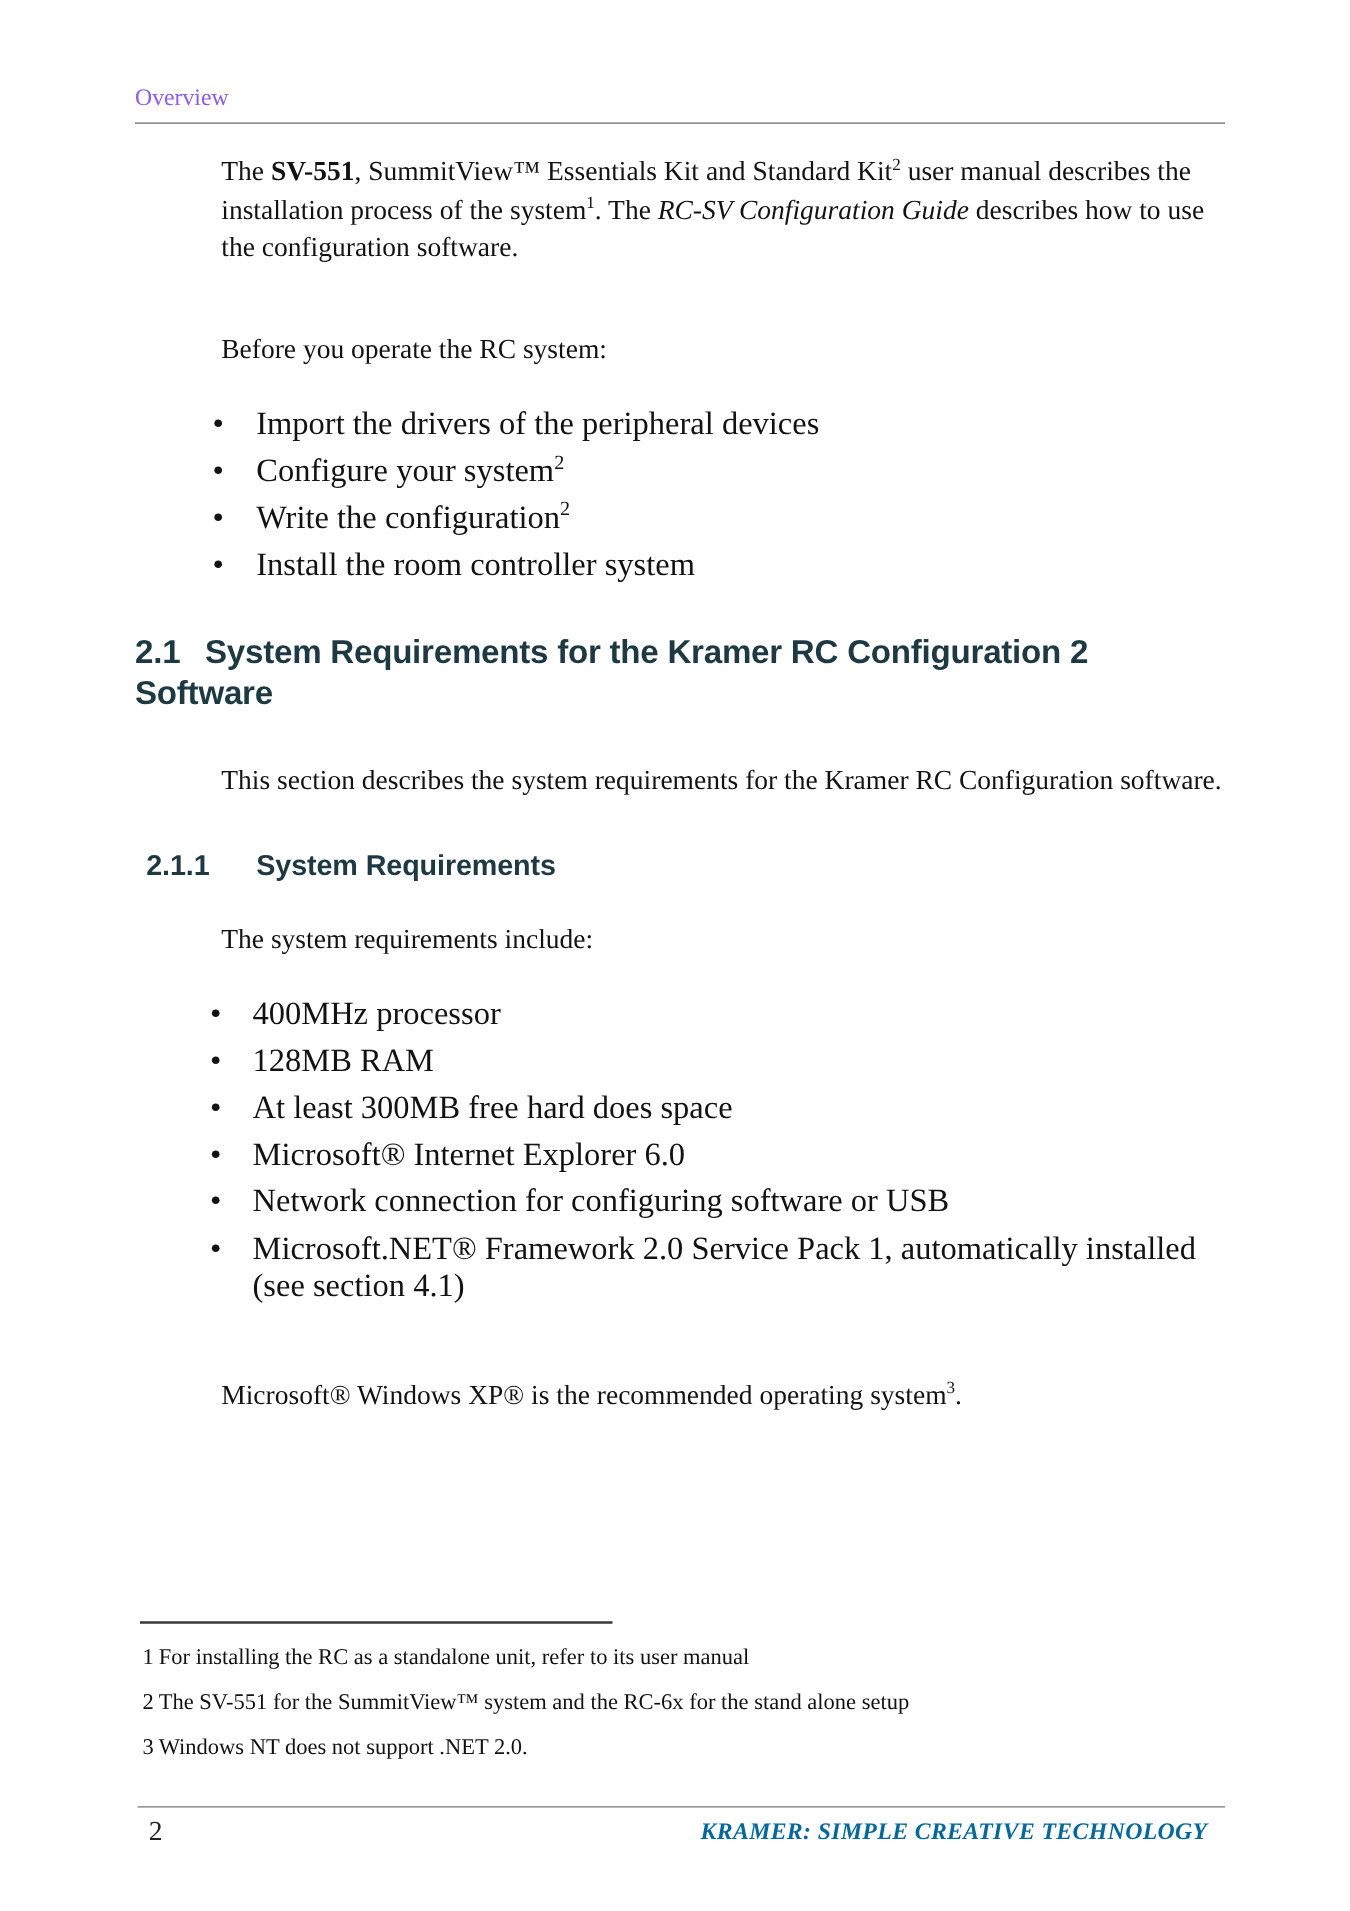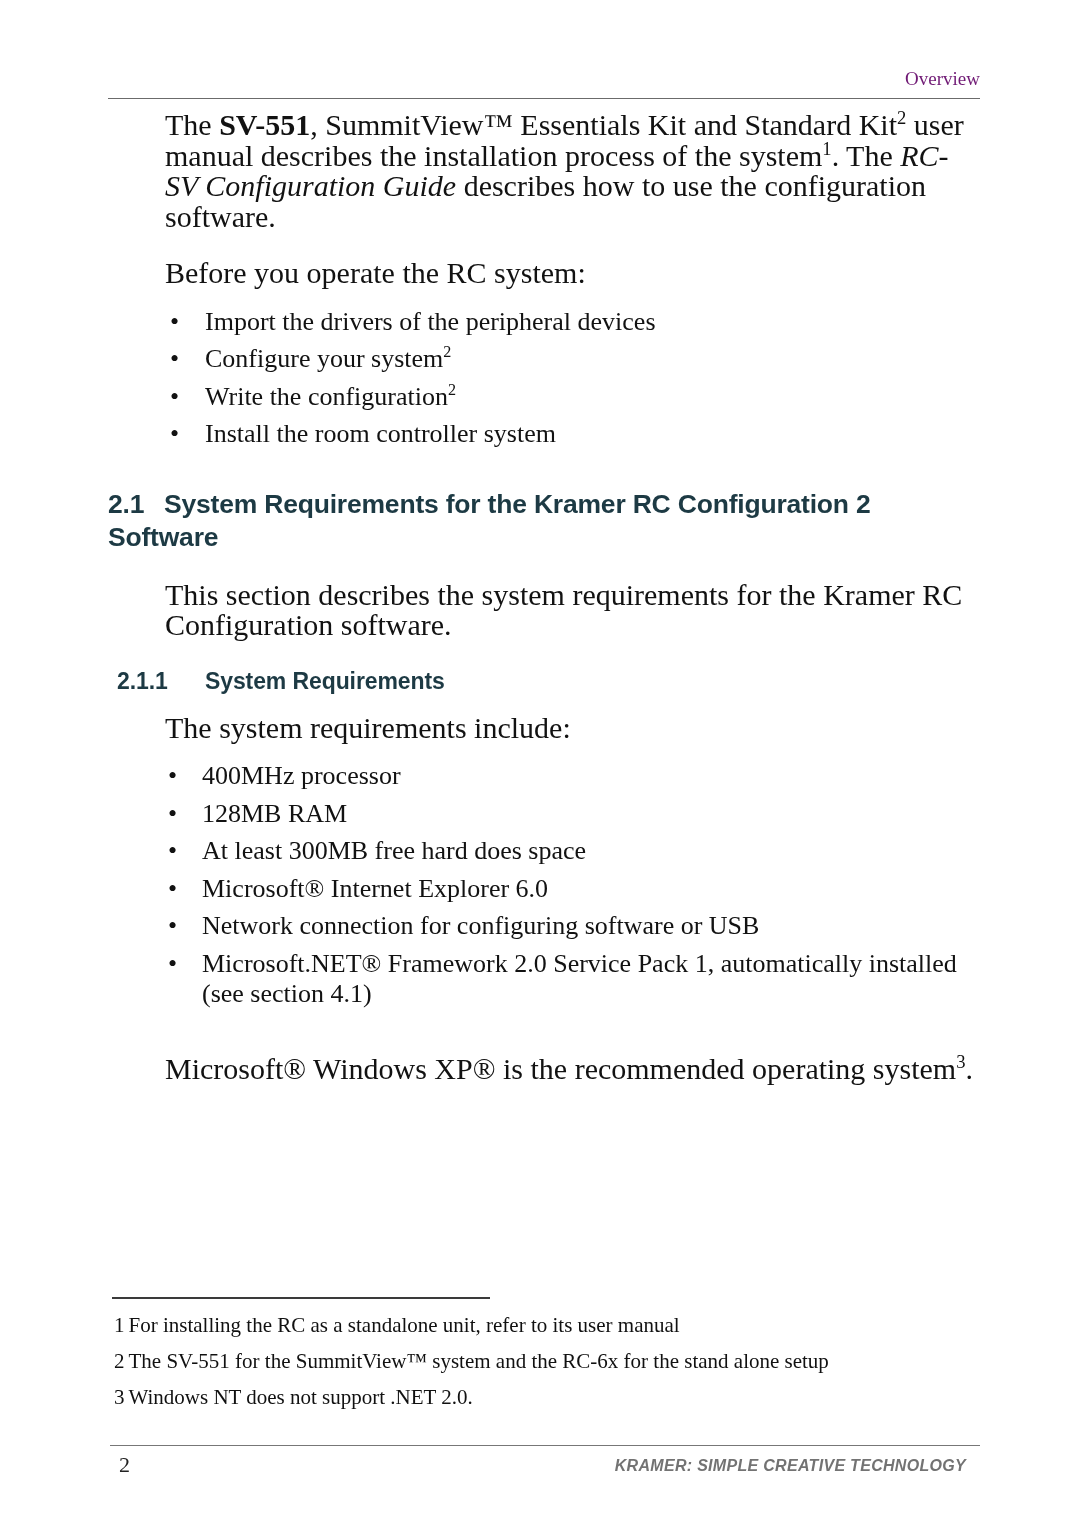--- a/index.html
+++ b/index.html
@@ -17,46 +17,46 @@
     overflow: hidden;
     box-sizing: border-box;
   }
 
   
   .running-header {
     position: absolute;
     left: 108px;
     top: 68px;
     width: 872px;
-    text-align: right;
+    text-align: left;
     font-size: 19px;
     line-height: 22px;
-    color: #701a75;
+    color: #8b5cf6;
   }
   .header-rule {
     position: absolute;
     left: 108px;
     top: 98px;
     width: 872px;
     height: 1px;
     background: #6b6b6b;
   }
 
   
   .content {
     position: absolute;
     left: 0;
     top: 110px;
     width: 1080px;
   }
 
   p.body-para {
-    margin: 0;
+    margin: 12px;
     padding: 0 100px 0 165px;
-    font-size: 30px;
+    font-size: 22px;
     line-height: 30.5px;
     text-align: left;
     color: #121212;
   }
   p.body-para.tight {
     padding-right: 51px;
   }
 
   .spacer-sm { height: 18px; }
   .spacer-md { height: 26px; }
@@ -139,21 +139,21 @@
   }
   .footnote-rule {
     margin-left: 112px;
     width: 378px;
     height: 2px;
     background: #3a3a3a;
   }
   .footnote {
     margin: 0;
     padding: 0 112px 0 114px;
-    font-size: 21px;
+    font-size: 18px;
     line-height: 20px;
     color: #111111;
   }
   .footnote.fn1 { margin-top: 16px; }
   .footnote.fn2 { margin-top: 16px; }
   .footnote.fn3 { margin-top: 16px; }
   .footnote .fn-num { margin-right: 4px; }
 
   
   .footer-rule {
@@ -169,27 +169,27 @@
     left: 119px;
     top: 1452px;
     font-size: 22px;
     line-height: 26px;
     color: #222222;
   }
   .footer-brand {
     position: absolute;
     right: 114px;
     top: 1456px;
-    font-family: Liberation Sans, sans-serif;
-    font-size: 16px;
+    font-family: Liberation Serif, serif;
+    font-size: 19px;
     line-height: 20px;
     font-weight: bold;
     font-style: italic;
     letter-spacing: 0.3px;
-    color: #737373;
+    color: #0369a1;
     white-space: nowrap;
   }
 </style>
 </head>
 <body>
 
 <div class="page">
 
   <div class="running-header">Overview</div>
   <div class="header-rule"></div>

